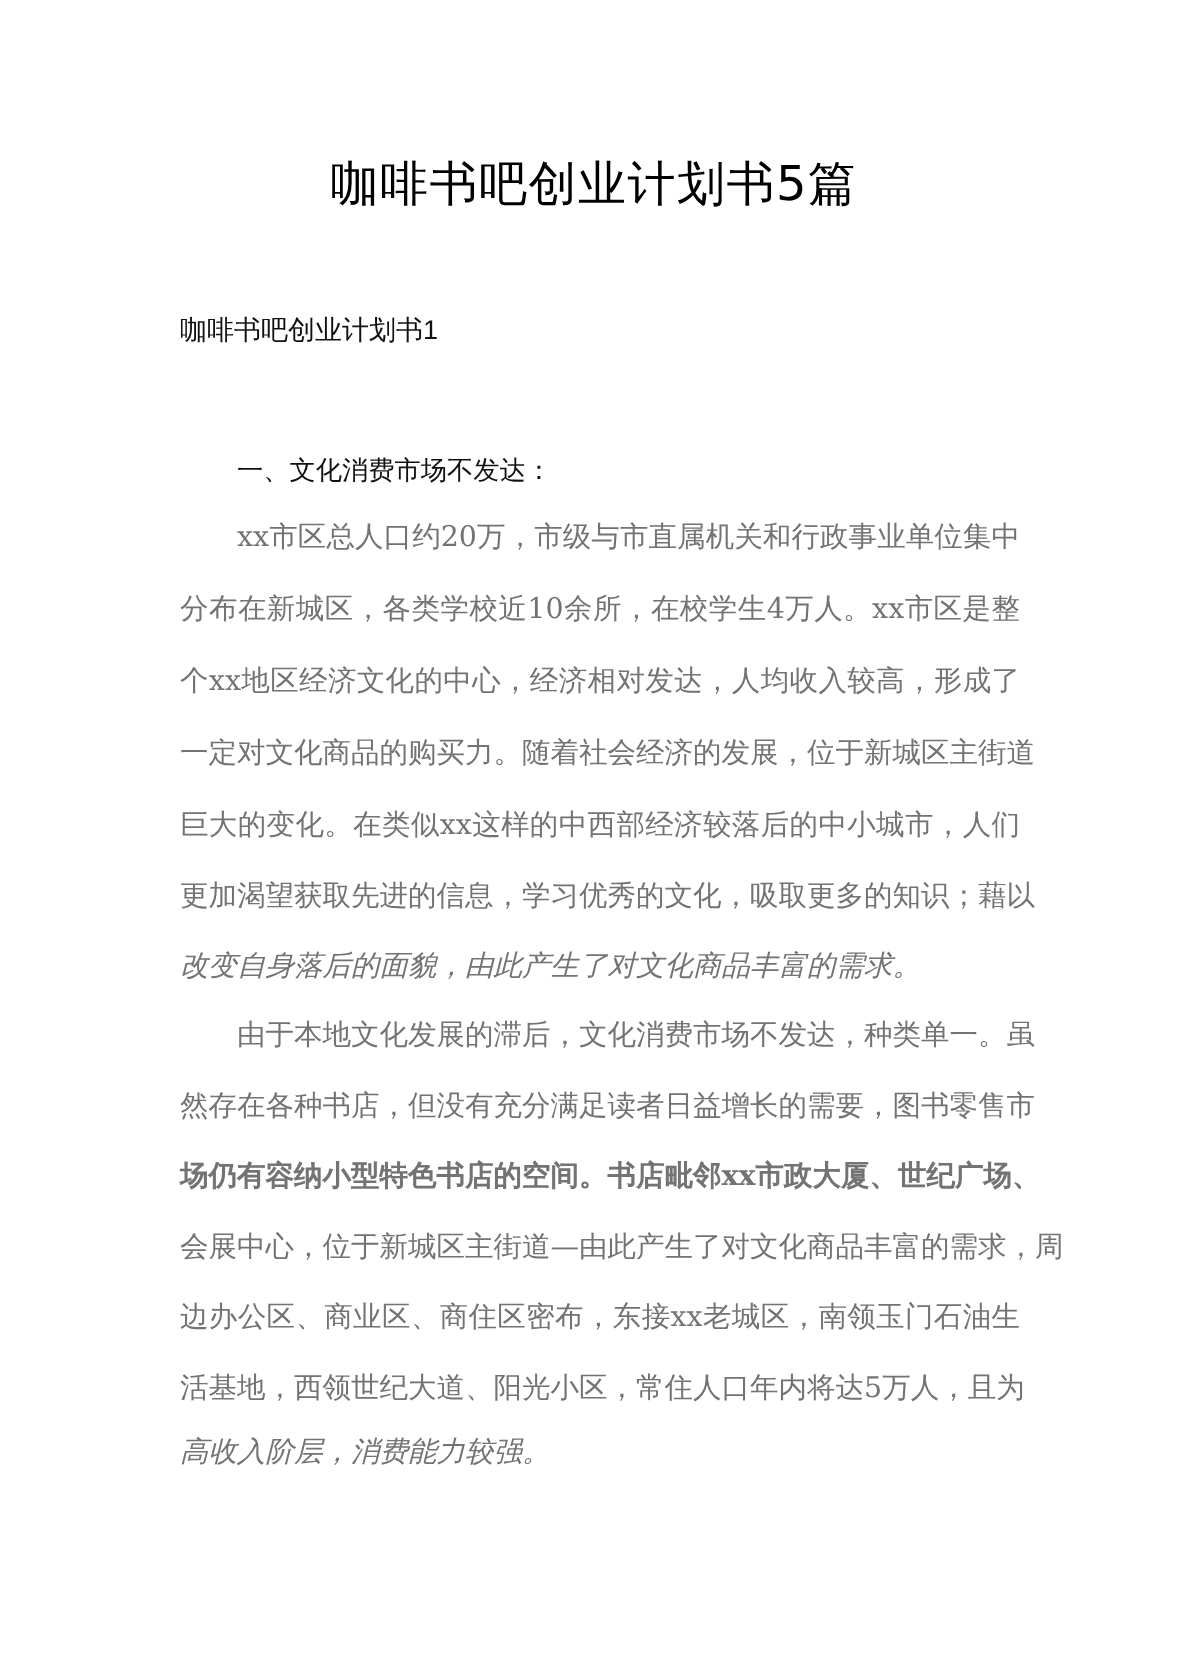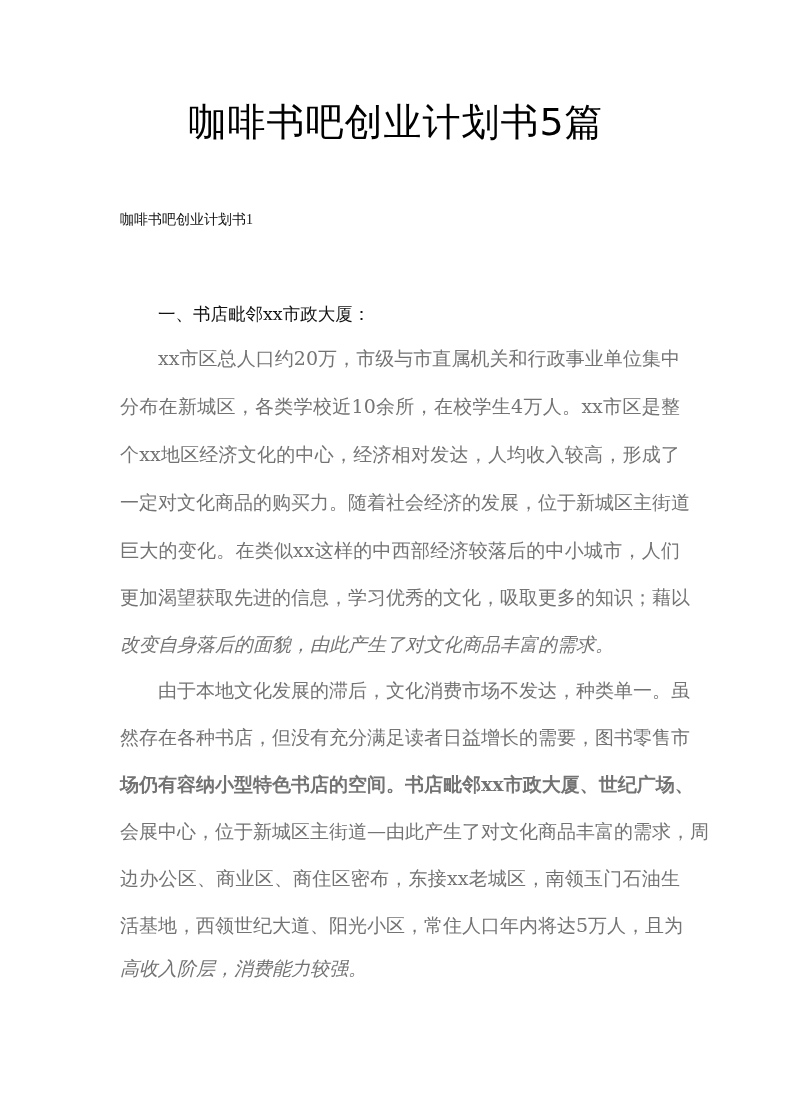--- a/index.html
+++ b/index.html
@@ -22,21 +22,21 @@
       height: 1120px;
       background: #ffffff;
     }
     .doc-title {
       position: absolute;
       left: 0;
       width: 792px;
       top: 102px;
       text-align: center;
       font-family: "DejaVu Sans", "Liberation Sans", sans-serif;
-      font-size: 38px;
+      font-size: 32px;
       line-height: 40px;
       letter-spacing: 1px;
       color: #000;
       white-space: nowrap;
     }
     .line {
       position: absolute;
       left: 120px;
       width: 560px;
       font-family: "DejaVu Serif", "Liberation Serif", serif;
@@ -51,22 +51,22 @@
       text-align-last: left;
       font-style: italic;
     }
     .line.indent {
       left: 158px;
       width: 522px;
     }
     .subtitle {
       position: absolute;
       left: 120px;
-      font-family: Liberation Serif, serif;
-      font-size: 14px;
+      font-family: Liberation Sans, sans-serif;
+      font-size: 18px;
       line-height: 24px;
       color: #111;
       white-space: nowrap;
       text-align: center;
     }
     .heading {
       position: absolute;
       left: 158px;
       font-family: "DejaVu Serif", "Liberation Serif", serif;
       font-size: 17.5px;
@@ -77,21 +77,21 @@
   </style>
 </head>
 <body>
 
 <div class="page">
 
   <div class="doc-title">咖啡书吧创业计划书5篇</div>
 
   <div class="subtitle" style="top:208px;">咖啡书吧创业计划书1</div>
 
-  <div class="heading" style="top:302px;">一、书店毗邻xx市政大厦：</div>
+  <div class="heading" style="top:302px;">一、文化消费市场不发达：</div>
 
   <div>
     <div class="line indent" style="top:346px;">xx市区总人口约20万，市级与市直属机关和行政事业单位集中</div>
     <div class="line" style="top:394px;">分布在新城区，各类学校近10余所，在校学生4万人。xx市区是整</div>
     <div class="line" style="top:442px;">个xx地区经济文化的中心，经济相对发达，人均收入较高，形成了</div>
     <div class="line" style="top:490px;">一定对文化商品的购买力。随着社会经济的发展，位于新城区主街道</div>
     <div class="line" style="top:538px;">巨大的变化。在类似xx这样的中西部经济较落后的中小城市，人们</div>
     <div class="line" style="top:585px;">更加渴望获取先进的信息，学习优秀的文化，吸取更多的知识；藉以</div>
     <div class="line last" style="top:632px;">改变自身落后的面貌，由此产生了对文化商品丰富的需求。</div>
   </div>

